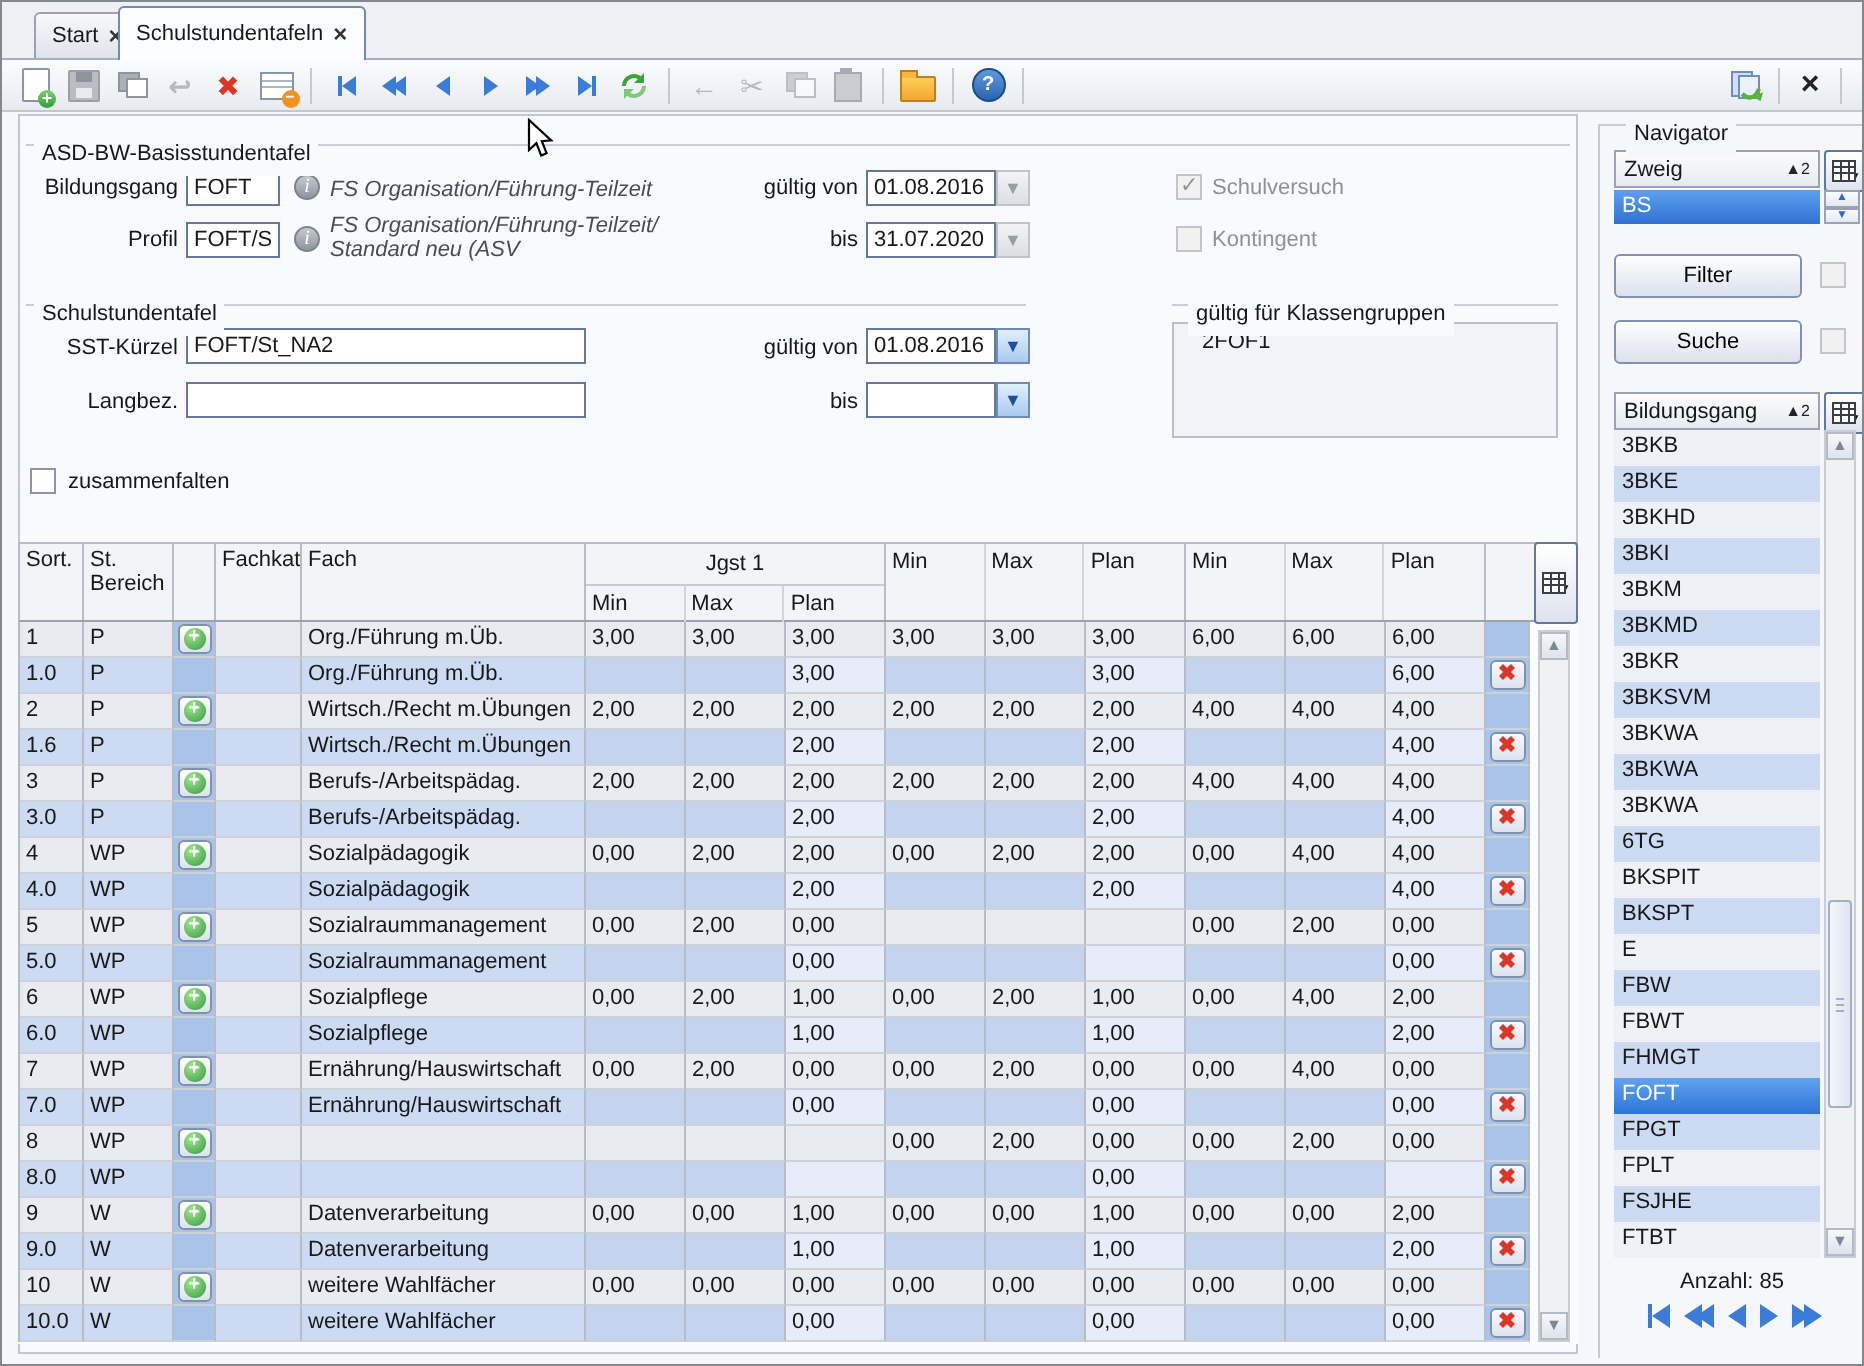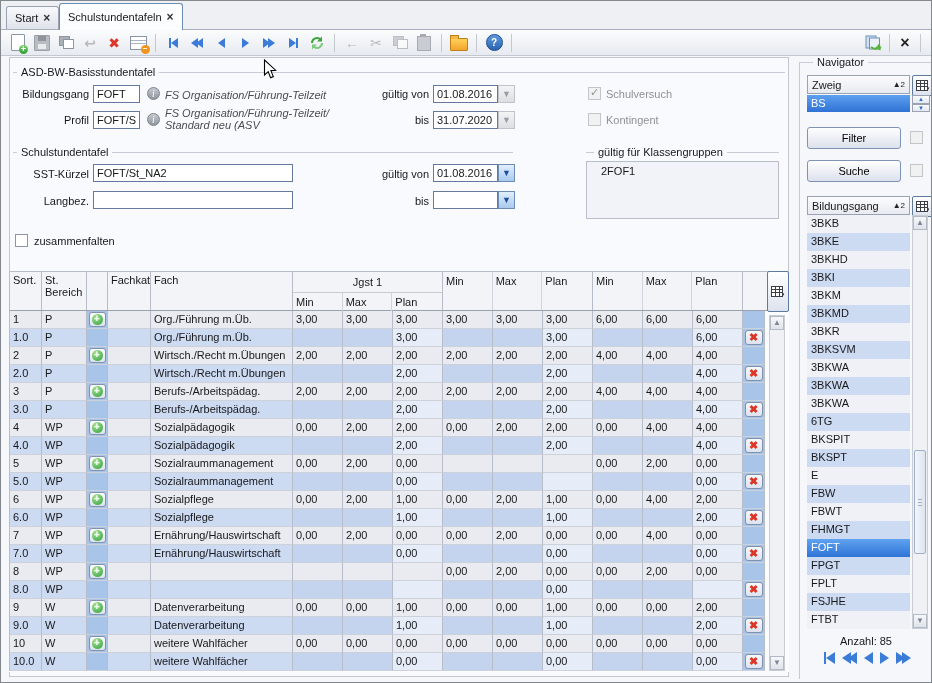--- a/index.html
+++ b/index.html
@@ -3,21 +3,21 @@
 <meta charset="utf-8">
 <style>
   html,body{margin:0;padding:0;background:#d8dade;}
   #app{position:relative;width:932px;height:683px;box-sizing:border-box;border:1px solid #83888f;
        background:#f6f7fa;font-family:"Liberation Sans","DejaVu Sans",sans-serif;font-size:11px;color:#17181a;
        overflow:hidden;}
   
   .tabbar{position:relative;height:28px;background:#eef0f4;border-bottom:1px solid #a8b0be;}
   .tab{position:absolute;box-sizing:border-box;display:flex;align-items:center;gap:5px;padding:0 8px;
        border:1px solid #98a2b4;border-bottom:none;border-radius:3px 3px 0 0;cursor:default;}
-  .tab.inactive{left:5px;top:5px;height:23px;background:linear-gradient(#f8f9fb,#dfe3ea);}
+  .tab.inactive{left:16px;top:5px;height:23px;background:linear-gradient(#f8f9fb,#dfe3ea);}
   .tab.active{left:58px;top:2px;height:27px;background:#fcfdfe;border-color:#6d8cb4;z-index:2;}
   .tabclose{font-weight:bold;font-size:12px;color:#333;line-height:10px;}
   
   .toolbar{height:25px;display:flex;align-items:center;padding:0 6px;gap:2px;
            background:linear-gradient(#fbfcfd,#e7eaf0);border-bottom:1px solid #c2c7d0;}
   .tbi{width:22px;height:22px;display:flex;align-items:center;justify-content:center;flex:0 0 auto;}
   .tbsep{width:1px;height:18px;background:#c3c8d1;margin:0 4px;flex:0 0 auto;}
   .gch{font-size:14px;font-weight:bold;color:#b6b8bc;line-height:14px;}
   .redx{font-size:14px;font-weight:bold;color:#dd3526;line-height:14px;}
   .ic-page{width:12px;height:15px;background:#fff;border:1px solid #8896a8;border-radius:1px;position:relative;}
@@ -53,21 +53,21 @@
   .dis-lbl{color:#8e9196;}
   .inp{position:absolute;box-sizing:border-box;height:18px;background:#fff;border:1px solid #64799c;
        padding:2px 3px 0 3px;overflow:hidden;white-space:nowrap;}
   .combo{position:absolute;box-sizing:border-box;width:17px;height:18px;display:flex;align-items:center;justify-content:center;
        font-size:9px;line-height:9px;}
   .combo.blue{background:linear-gradient(#e2effc,#a9c9ee);border:1px solid #6d8cb4;color:#1d4f9e;font-weight:bold;}
   .combo.gray{background:linear-gradient(#f4f4f5,#dcdee2);border:1px solid #c0c3c9;color:#9a9da2;font-weight:bold;}
   .chk{position:absolute;box-sizing:border-box;width:13px;height:13px;background:#fff;border:1px solid #8a96a8;}
   .chk.dis{background:#f1f1f2;border-color:#c3c5c9;}
   .chk.checked::after{content:"✓";position:absolute;left:1px;top:-2px;font-size:11px;color:#8f939a;font-weight:bold;}
-  .legend{position:absolute;background:#f9fafd;padding:0 4px;z-index:2;white-space:nowrap;}
+  .legend{position:absolute;background:#f9fafd;padding:5px 4px;z-index:2;white-space:nowrap;}
   .gline{position:absolute;border-top:1px solid #c7ccd6;height:0;}
   .panel{position:absolute;left:8px;top:56px;width:780px;height:620px;box-sizing:border-box;
          border:1px solid #c2c6d0;background:#f9fafd;}
   .infoicon{position:absolute;width:13px;height:13px;border-radius:50%;background:linear-gradient(#c6cad0,#8f959d);
          border:1px solid #7e848c;color:#fff;display:flex;align-items:center;justify-content:center;
          font-family:"Liberation Serif","DejaVu Serif",serif;font-style:italic;font-size:10px;box-sizing:border-box;}
   .desc{position:absolute;font-style:italic;color:#4a4c52;white-space:nowrap;}
   .kgbox{position:absolute;left:585px;top:160px;width:193px;height:58px;box-sizing:border-box;
          border:1px solid #b9bfca;background:#f1f3f8;padding:3px 14px;}
   
@@ -395,21 +395,21 @@
           <div class="tcell c-num plan">2,00</div>
           <div class="tcell c-num mm">2,00</div>
           <div class="tcell c-num mm">2,00</div>
           <div class="tcell c-num plan">2,00</div>
           <div class="tcell c-num mm">4,00</div>
           <div class="tcell c-num mm">4,00</div>
           <div class="tcell c-num plan">4,00</div>
           <div class="tcell c-act"></div>
         </div>
         <div class="trow child">
-          <div class="tcell c-sort">2.0</div>
+          <div class="tcell c-sort">1.6</div>
           <div class="tcell c-ber">P</div>
           <div class="tcell c-plus"></div>
           <div class="tcell c-fkat"></div>
           <div class="tcell c-fach">Wirtsch./Recht m.Übungen</div>
           <div class="tcell c-num mm"></div>
           <div class="tcell c-num mm"></div>
           <div class="tcell c-num plan">2,00</div>
           <div class="tcell c-num mm"></div>
           <div class="tcell c-num mm"></div>
           <div class="tcell c-num plan">2,00</div>

